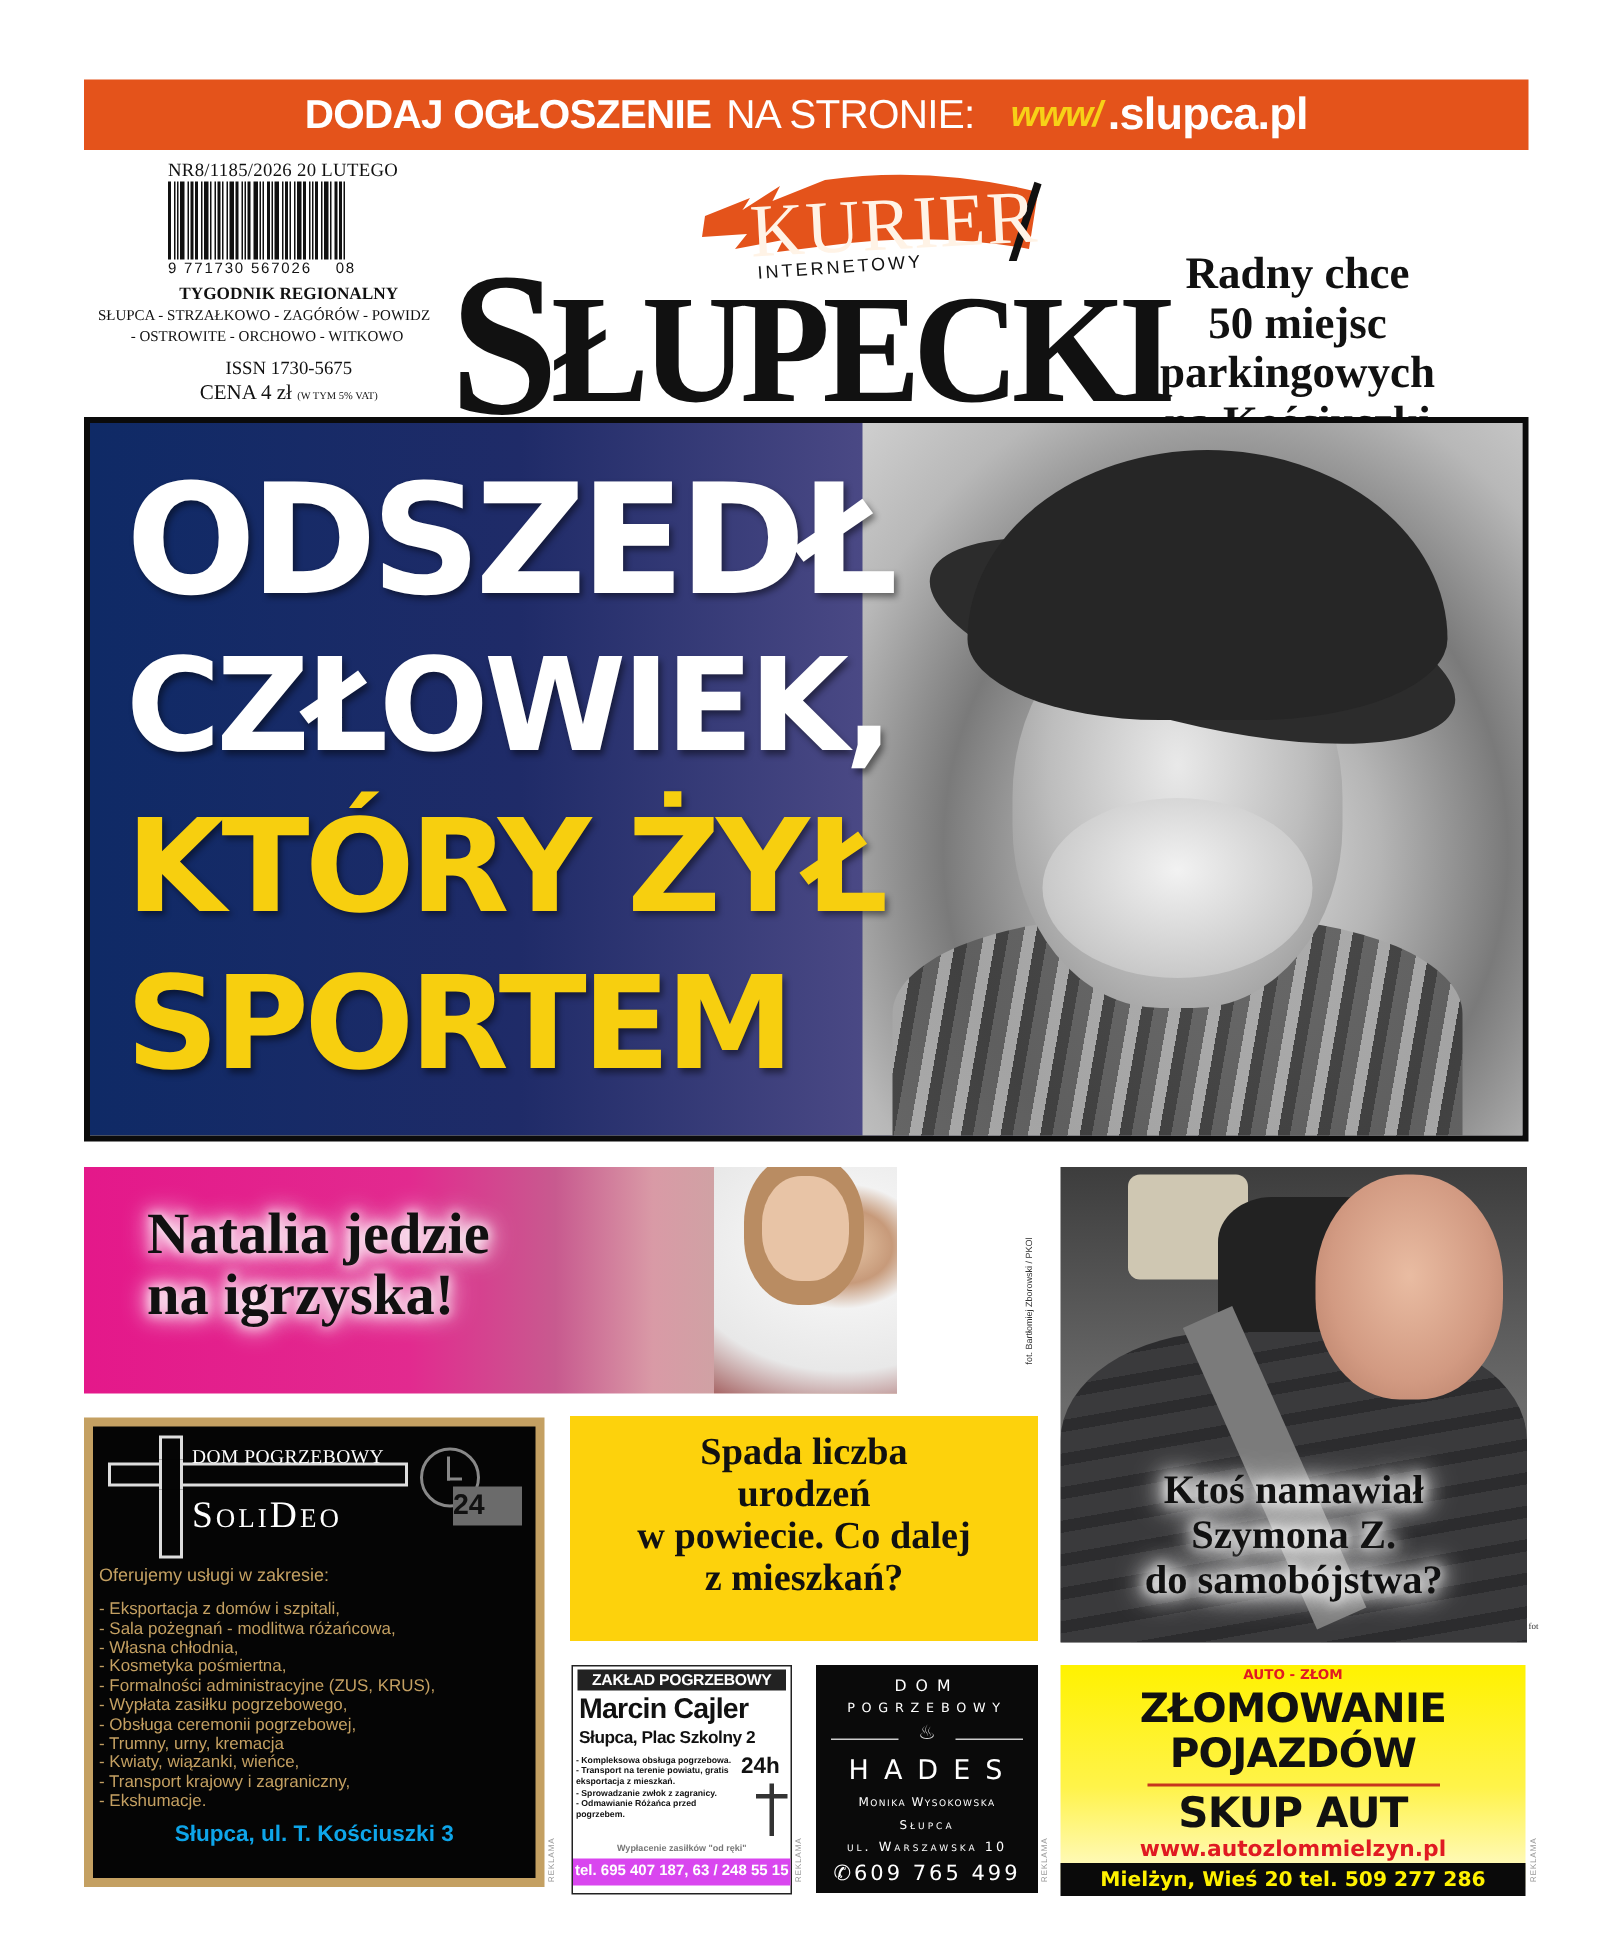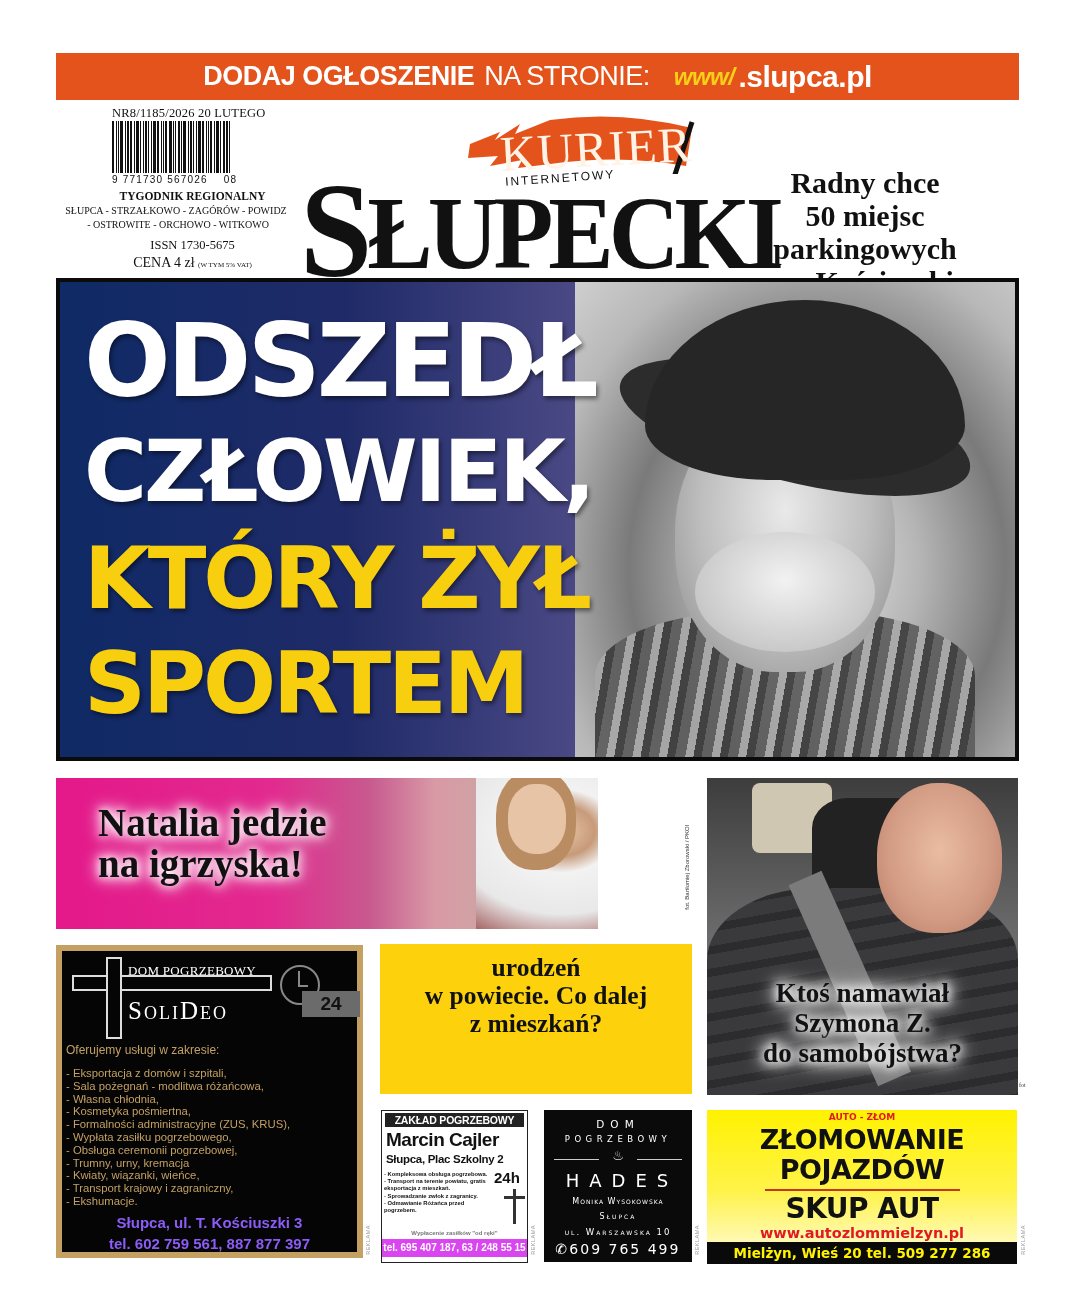--- a/index.html
+++ b/index.html
@@ -80,24 +80,24 @@
   #solideo { left: 56px; top: 945px; width: 307px; height: 313px; background: #c4a062; padding: 6px; }
   #solideo-inner { position: relative; width: 100%; height: 100%; background: #050505; }
   #cross-v { left: 44px; top: 6px; width: 16px; height: 82px; border: 2px solid #ddd; }
   #cross-h { left: 10px; top: 24px; width: 200px; height: 16px; border: 2px solid #ddd; background: #050505; }
   #cross-h2 { left: 44px; top: 22px; width: 16px; height: 20px; background: #050505; border-left: 2px solid #ddd; border-right: 2px solid #ddd; }
   #dom-pogrz { left: 66px; top: 12px; font-size: 13px; color: #fff; letter-spacing: 0.3px; }
   #solideo-name { left: 66px; top: 46px; font-size: 25px; color: #fff; letter-spacing: 2px; font-variant: small-caps; }
   #clock { left: 218px; top: 14px; width: 40px; height: 40px; border: 2px solid #888; border-radius: 50%; }
   #clock-hand1 { left: 236px; top: 20px; width: 2px; height: 16px; background: #888; }
   #clock-hand2 { left: 236px; top: 34px; width: 10px; height: 2px; background: #888; }
-  #clock-24 { left: 240px; top: 40px; width: 58px; height: 26px; background: #6b6b6b; color: #111; font-family: "Liberation Sans", sans-serif; font-weight: bold; font-size: 19px; text-align: center; line-height: 26px; }
+  #clock-24 { left: 240px; top: 40px; width: 46px; height: 26px; background: #6b6b6b; color: #111; font-family: "Liberation Sans", sans-serif; font-weight: bold; font-size: 19px; text-align: left; line-height: 26px; }
   #solideo-offer { left: 4px; top: 92px; font-family: "Liberation Sans", sans-serif; font-size: 12px; color: #c4a062; }
   #solideo-list { left: 4px; top: 116px; font-family: "Liberation Sans", sans-serif; font-size: 11.3px; line-height: 12.8px; color: #c4a062; list-style: none; }
-  #solideo-addr { left: 0; top: 261px; width: 100%; text-align: center; font-family: "Liberation Sans", sans-serif; font-weight: bold; font-size: 15px; line-height: 21px; color: #8b5cf6; }
+  #solideo-addr { left: 0; top: 261px; width: 100%; text-align: center; font-family: "Liberation Sans", sans-serif; font-weight: bold; font-size: 15px; line-height: 21px; color: #0ea5e9; }
   .reklama { position: absolute; font-family: "Liberation Sans", sans-serif; font-size: 5.5px; color: #999; writing-mode: vertical-rl; transform: rotate(180deg); letter-spacing: 0.5px; }
 
   
   #births { left: 380px; top: 944px; width: 312px; height: 150px; background: #fdd20c; text-align: center; font-weight: bold; font-size: 25.5px; line-height: 28px; padding-top: 10px; color: #111; }
 
   
   #cajler { left: 381px; top: 1110px; width: 147px; height: 153px; background: #fff; border: 1px solid #222; font-family: "Liberation Sans", sans-serif; }
   #cajler-head { left: 3px; top: 2px; width: 139px; height: 14px; background: #222; color: #fff; font-weight: bold; font-size: 10.5px; text-align: center; line-height: 14px; letter-spacing: -0.2px; }
   #cajler-name { left: 4px; top: 18px; font-weight: bold; font-size: 19px; letter-spacing: -0.5px; }
   #cajler-addr { left: 4px; top: 42px; font-weight: bold; font-size: 11.5px; letter-spacing: -0.3px; }
@@ -273,27 +273,27 @@
       <li>- Formalności administracyjne (ZUS, KRUS),</li>
       <li>- Wypłata zasiłku pogrzebowego,</li>
       <li>- Obsługa ceremonii pogrzebowej,</li>
       <li>- Trumny, urny, kremacja</li>
       <li>- Kwiaty, wiązanki, wieńce,</li>
       <li>- Transport krajowy i zagraniczny,</li>
       <li>- Ekshumacje.</li>
     </ul>
     <div id="solideo-addr" class="abs">
       <div>Słupca, ul. T. Kościuszki 3</div>
-      <div>tel. 602 759 561, 887 877 397</div>
     </div>
   </div>
 </div>
 <div class="reklama" style="left:365px; top:1225px;">REKLAMA</div>
 
 <div id="births" class="abs">
+  <div>Spada liczba</div>
   <div>urodzeń</div>
   <div>w powiecie. Co dalej</div>
   <div>z mieszkań?</div>
 </div>
 
 <div id="cajler" class="abs">
   <div id="cajler-head" class="abs">ZAKŁAD POGRZEBOWY</div>
   <div id="cajler-name" class="abs">Marcin Cajler</div>
   <div id="cajler-addr" class="abs">Słupca, Plac Szkolny 2</div>
   <div id="cajler-24h" class="abs">24h</div>

